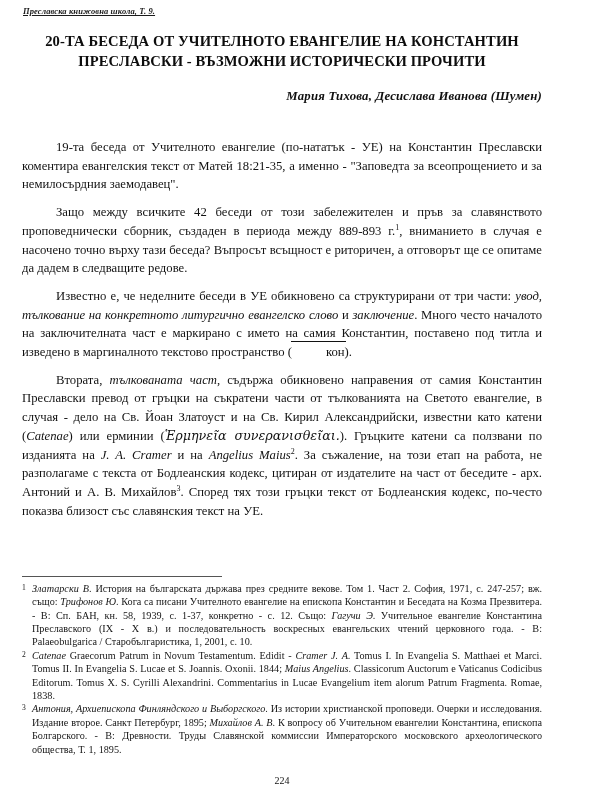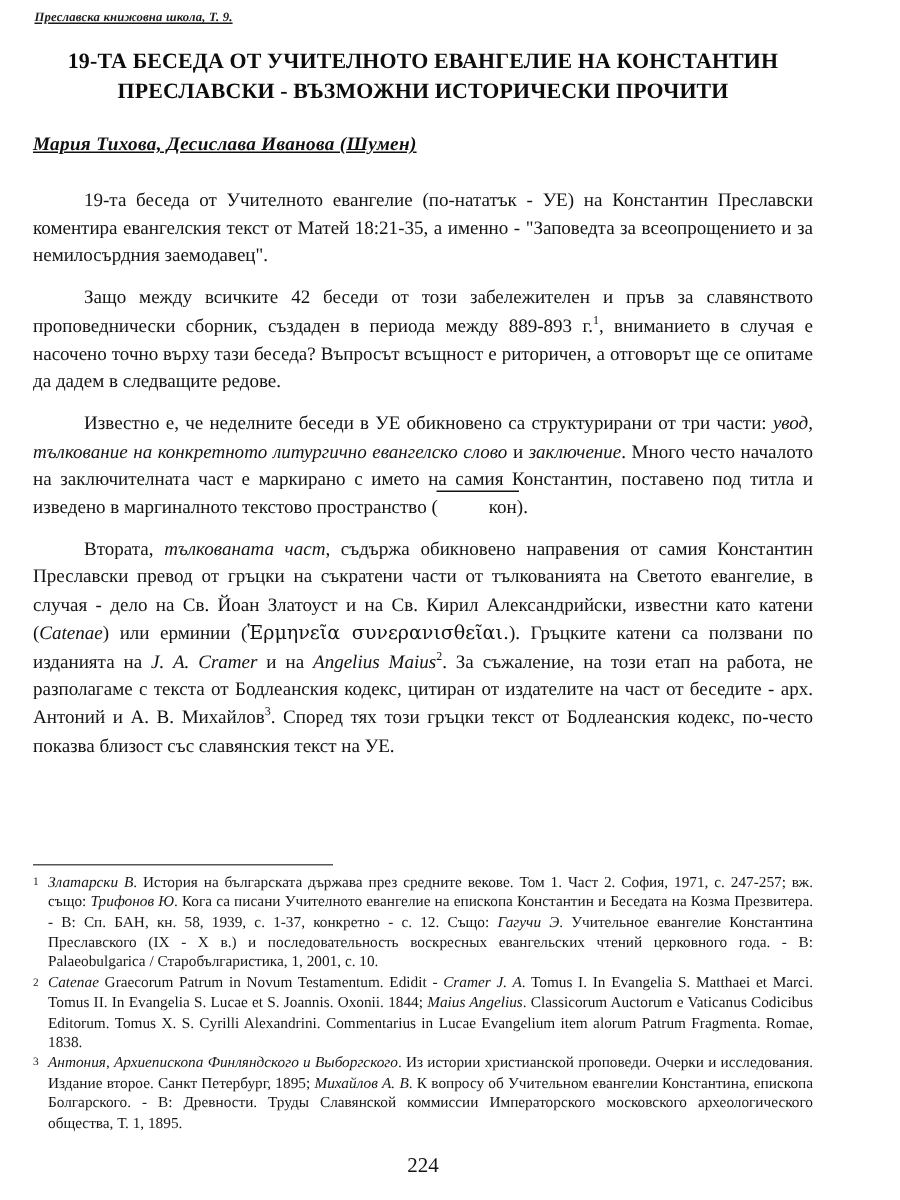--- a/index.html
+++ b/index.html
@@ -44,49 +44,49 @@
     font-weight: bold;
     font-size: 14.6px;
     line-height: 20px;
     letter-spacing: 0.1px;
     color: #0d0d0d;
   }
 
   
   .authors {
     margin: 18px 0 0 0;
-    text-align: left;
+    text-align: right;
     font-weight: bold;
     font-style: italic;
     font-size: 12.8px;
     letter-spacing: 0.2px;
     color: #101010;
-    text-decoration: underline;
   }
 
   
   .body-text {
-    margin-top: 20px;
+    margin-top: 34px;
   }
   .para {
     text-align: justify;
     text-justify: inter-word;
     text-indent: 34px;
     font-size: 12.7px;
     line-height: 18.7px;
     margin: 0 0 9px 0;
     color: #121212;
     hyphens: none;
   }
   .para:last-child { margin-bottom: 0; }
 
   i, .i { font-style: italic; }
   b, .b { font-weight: normal; }
 
   .greek {
+    font-style: italic;
     font-family: "DejaVu Serif", "Liberation Serif", serif;
   }
 
   sup.fn {
     font-size: 8px;
     vertical-align: super;
     line-height: 0;
     font-weight: normal;
   }
 
@@ -135,32 +135,32 @@
     vertical-align: super;
   }
 
   
   .page-number {
     position: absolute;
     left: 0;
     right: 0;
     bottom: 14px;
     text-align: center;
-    font-size: 14px;
+    font-size: 10px;
     color: #141414;
   }
 </style>
 </head>
 <body>
 
 <div class="page">
 
   <div class="running-header">Преславска книжовна школа, Т. 9.</div>
 
-  <h1 class="title">19-ТА БЕСЕДА ОТ УЧИТЕЛНОТО ЕВАНГЕЛИЕ НА КОНСТАНТИН ПРЕСЛАВСКИ - ВЪЗМОЖНИ ИСТОРИЧЕСКИ ПРОЧИТИ</h1>
+  <h1 class="title">20-ТА БЕСЕДА ОТ УЧИТЕЛНОТО ЕВАНГЕЛИЕ НА КОНСТАНТИН ПРЕСЛАВСКИ - ВЪЗМОЖНИ ИСТОРИЧЕСКИ ПРОЧИТИ</h1>
 
   <div class="authors">Мария Тихова, Десислава Иванова (Шумен)</div>
 
   <div class="body-text">
 
     <p class="para">
       <span>19-та беседа от Учителното евангелие (по-нататък - УЕ) на Константин Преславски коментира евангелския текст от Матей 18:21-35, а именно - "Заповедта за всеопрощението и за немилосърдния заемодавец".</span>
     </p>
 
     <p class="para">

